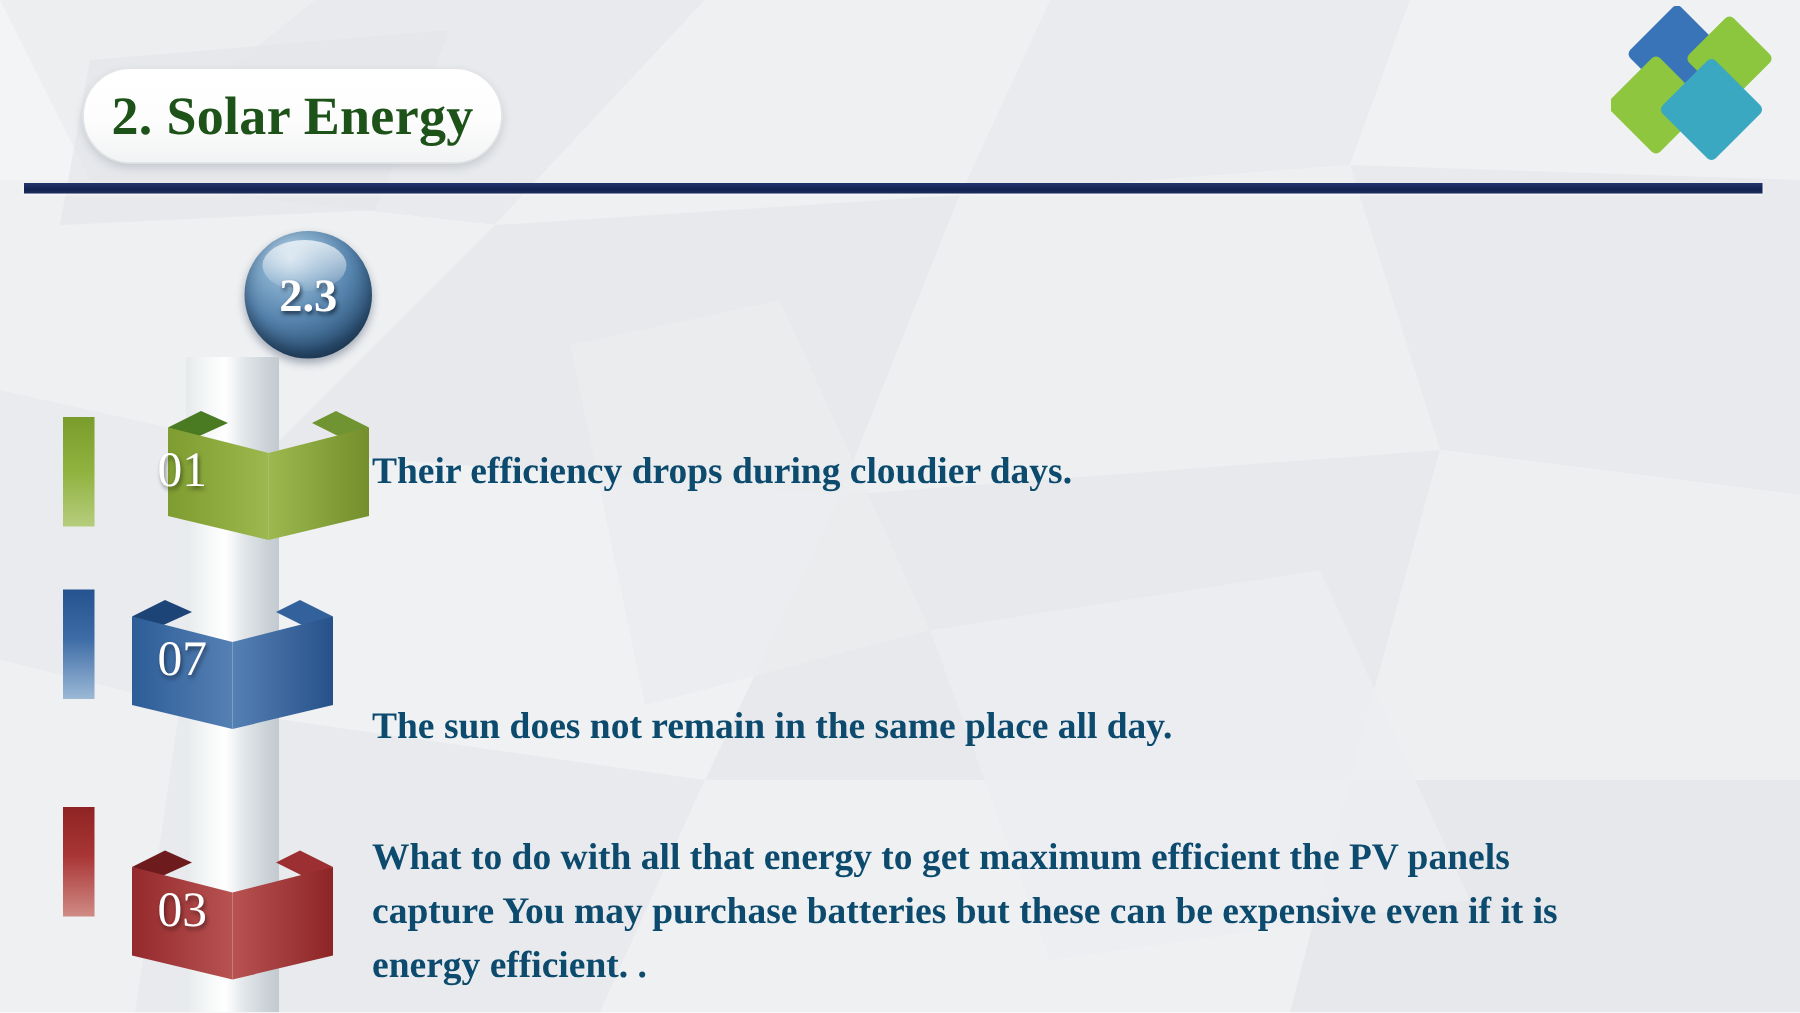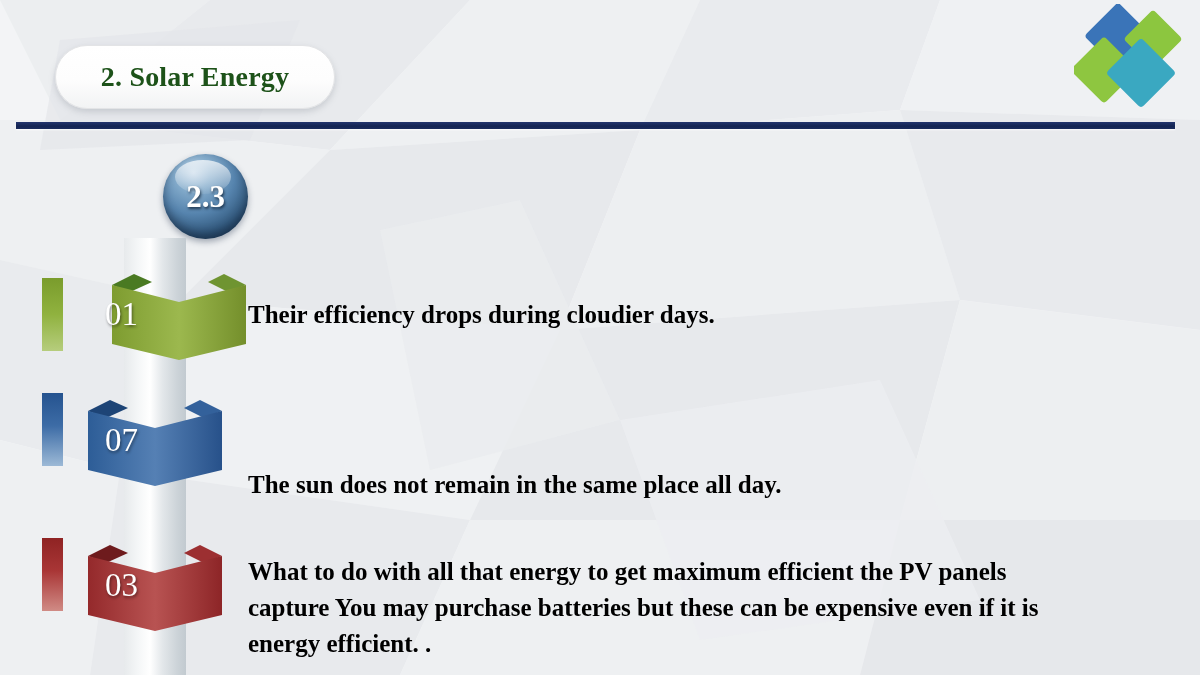--- a/index.html
+++ b/index.html
@@ -32,21 +32,21 @@
     height: 62px;
     border-radius: 32px;
     background: linear-gradient(180deg, #ffffff 0%, #fdfdfd 55%, #f2f3f4 100%);
     border: 1px solid #e3e4e6;
     box-shadow: 0 3px 6px rgba(120,125,135,0.28);
     display: flex;
     align-items: center;
     justify-content: center;
   }
   .title-pill-text {
-    font-size: 28px;
+    font-size: 36px;
     font-weight: bold;
     color: #1d5219;
     letter-spacing: 0.2px;
     white-space: nowrap;
   }
 
   
   .navy-rule {
     position: absolute;
     left: 16px;
@@ -151,39 +151,39 @@
 
   
   .box {
     position: absolute;
     left: 88px;
     width: 134px;
     height: 95px;
   }
   .box.b1 { top: 272px; padding-left: 24px; }
   .box.b2 { top: 398px; }
-  .box.b3 { top: 543px; }
+  .box.b3 { top: 565px; }
   .box svg { display: block; }
   .box-num {
     position: absolute;
     left: 17px;
     top: 24px;
     font-size: 33px;
     color: #ffffff;
     text-shadow: 1px 2px 3px rgba(0,0,0,0.45);
     pointer-events: none;
   }
 
   
   .body-text {
     position: absolute;
     left: 248px;
     font-size: 25px;
     font-weight: bold;
-    color: #000000;
+    color: #0c4a6e;
     line-height: 36px;
   }
   .body-text.t1 { top: 297px; }
   .body-text.t2 { top: 432px; margin-top: 35px; }
   .body-text.t3 { top: 554px; width: 840px; }
 </style>
 </head>
 <body>
 
 <div id="slide">

